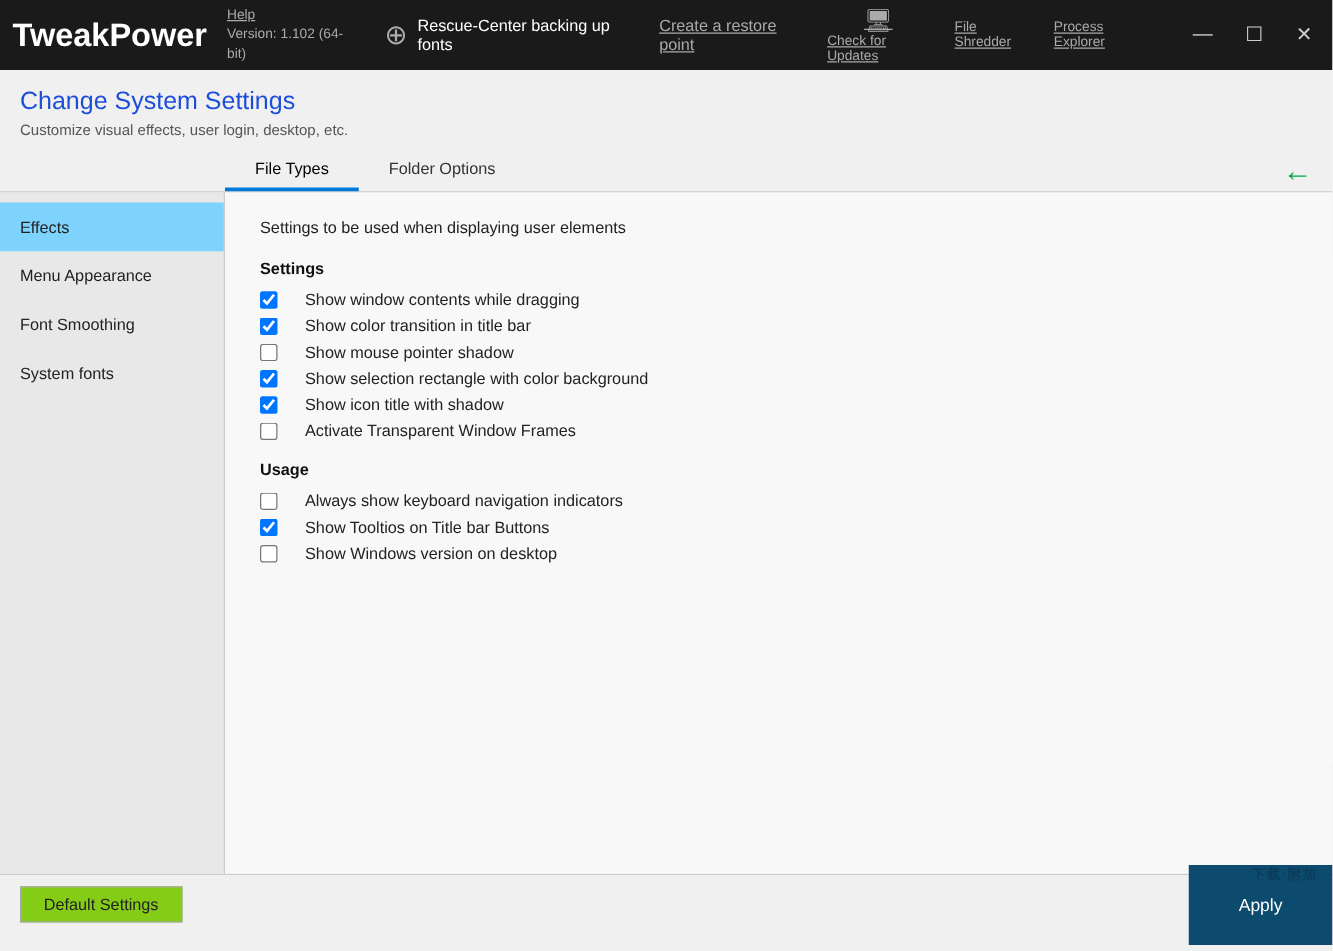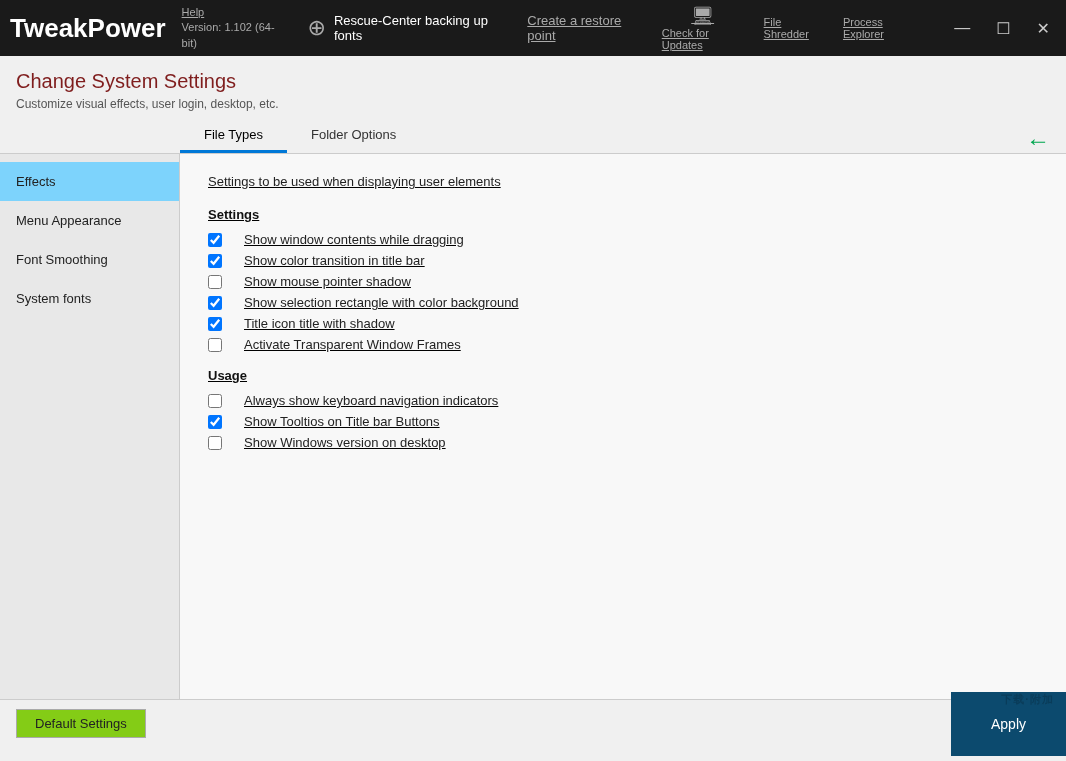--- a/index.html
+++ b/index.html
@@ -71,21 +71,21 @@
     }
 
     
     #page-header {
       background: #f0f0f0;
       padding: 14px 16px 8px 16px;
     }
     #page-title {
       font-size: 20px;
       font-weight: 400;
-      color: #7f1d1d;
+      color: #1d4ed8;
       margin-bottom: 4px;
     }
     #page-subtitle {
       font-size: 12px;
       color: #555;
     }
     #back-arrow {
       position: absolute;
       top: 68px;
       right: 16px;
@@ -143,21 +143,20 @@
       background: #7dd3fc;
       font-weight: 500;
     }
 
     
     #content {
       flex: 1;
       background: #f8f8f8;
       padding: 20px 28px;
       overflow-y: auto;
-      text-decoration: underline;
     }
     #content-description {
       font-size: 13px;
       color: #222;
       margin-bottom: 18px;
       font-weight: 500;
     }
     .settings-section-title {
       font-size: 13px;
       font-weight: 700;
@@ -288,21 +287,21 @@
     <div class="checkbox-item">
       <input type="checkbox" style="">
       <label>Show mouse pointer shadow</label>
     </div>
     <div class="checkbox-item">
       <input type="checkbox" checked="" style="">
       <label>Show selection rectangle with color background</label>
     </div>
     <div class="checkbox-item">
       <input type="checkbox" checked="" style="">
-      <label>Title icon title with shadow</label>
+      <label>Show icon title with shadow</label>
     </div>
     <div class="checkbox-item">
       <input type="checkbox" style="">
       <label>Activate Transparent Window Frames</label>
     </div>
 
     <div class="usage-section">
       <div class="settings-section-title">Usage</div>
       <div class="checkbox-item">
         <input type="checkbox" style="">

